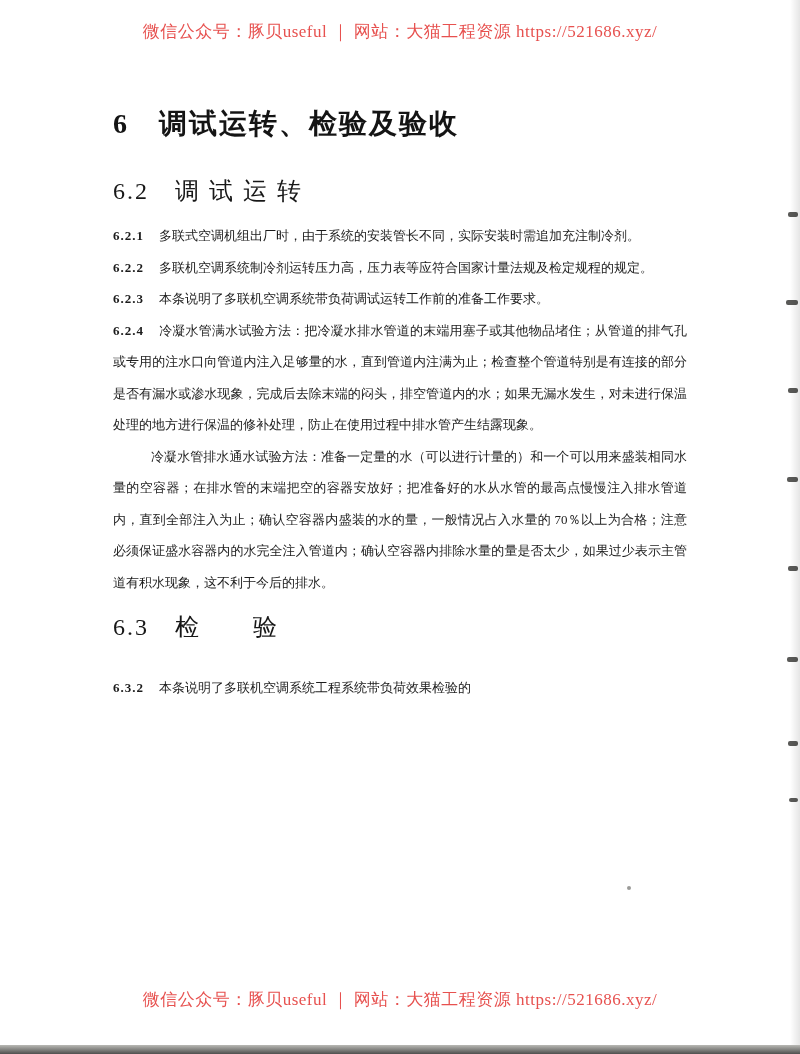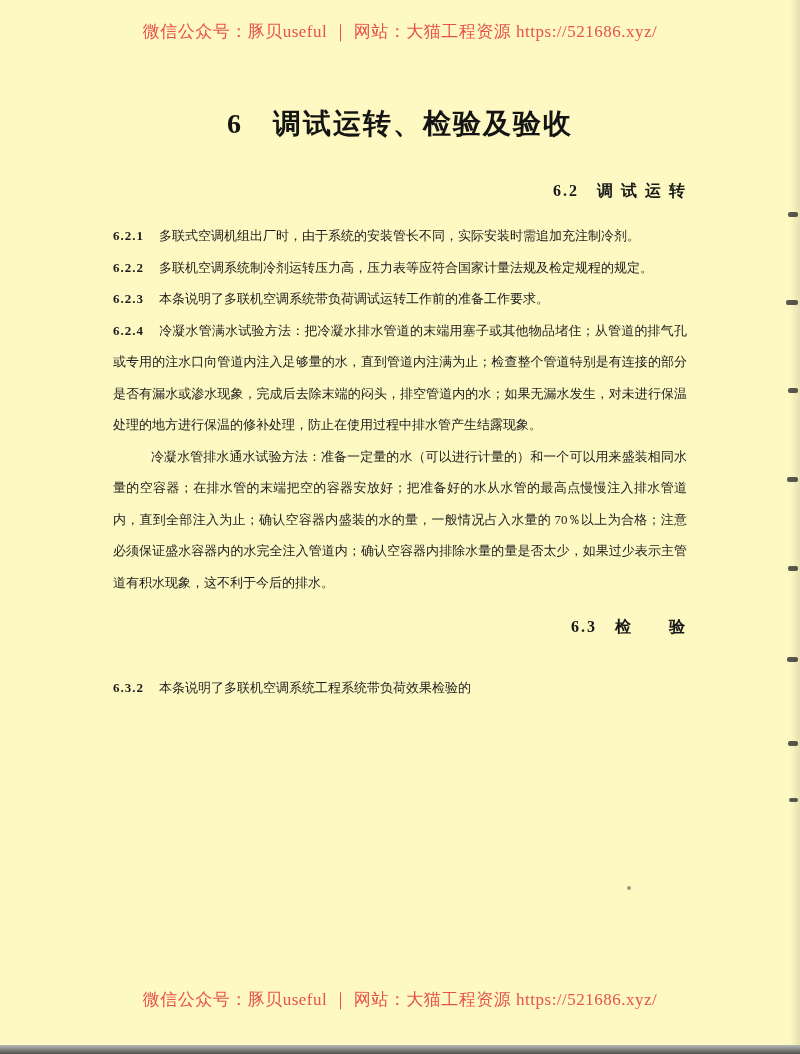--- a/index.html
+++ b/index.html
@@ -4,21 +4,21 @@
 <style>
   * { margin: 0; padding: 0; box-sizing: border-box; }
   html, body { background: #e9e9e6; }
   body { font-family: "Liberation Serif", "DejaVu Serif", serif; }
 
   .page {
     position: relative;
     width: 800px;
     height: 1054px;
     margin: 0 auto;
-    background: #fef9c3;
+    background: #ffffff;
     overflow: hidden;
   }
 
   
   .edge-right {
     position: absolute; top: 0; right: 0; width: 10px; height: 100%;
     background: linear-gradient(to right, rgba(0,0,0,0), rgba(0,0,0,0.10));
     pointer-events: none;
   }
   .edge-bottom {
@@ -39,33 +39,33 @@
 
   .content {
     position: absolute;
     top: 106px;
     left: 113px;
     right: 113px;
     color: var(--text, #1c1c1c);
   }
 
   .chapter-title {
-    text-align: center;
+    text-align: left;
     font-weight: bold;
     font-size: 28px;
     letter-spacing: 2px;
     line-height: 36px;
     margin-bottom: 36px;
     color: #141414;
   }
 
   .section-heading {
-    text-align: right;
-    font-weight: bold;
-    font-size: 16px;
+    text-align: left;
+    font-weight: normal;
+    font-size: 24px;
     letter-spacing: 2px;
     line-height: 26px;
     margin-bottom: 16px;
     color: #171717;
   }
   .section-heading.second { margin-top: 16px; margin-bottom: 32px; }
 
   p.para {
     font-size: 13px;
     line-height: 31.5px;

